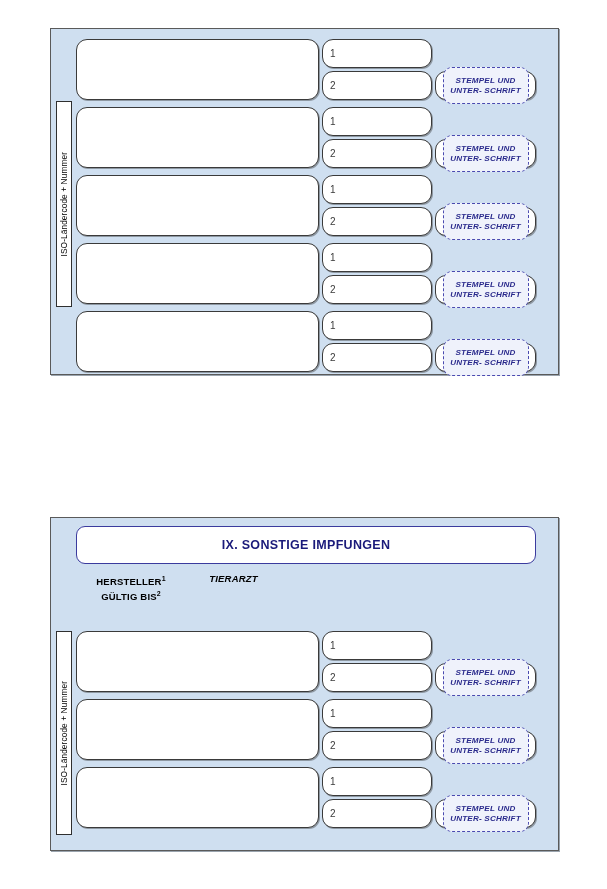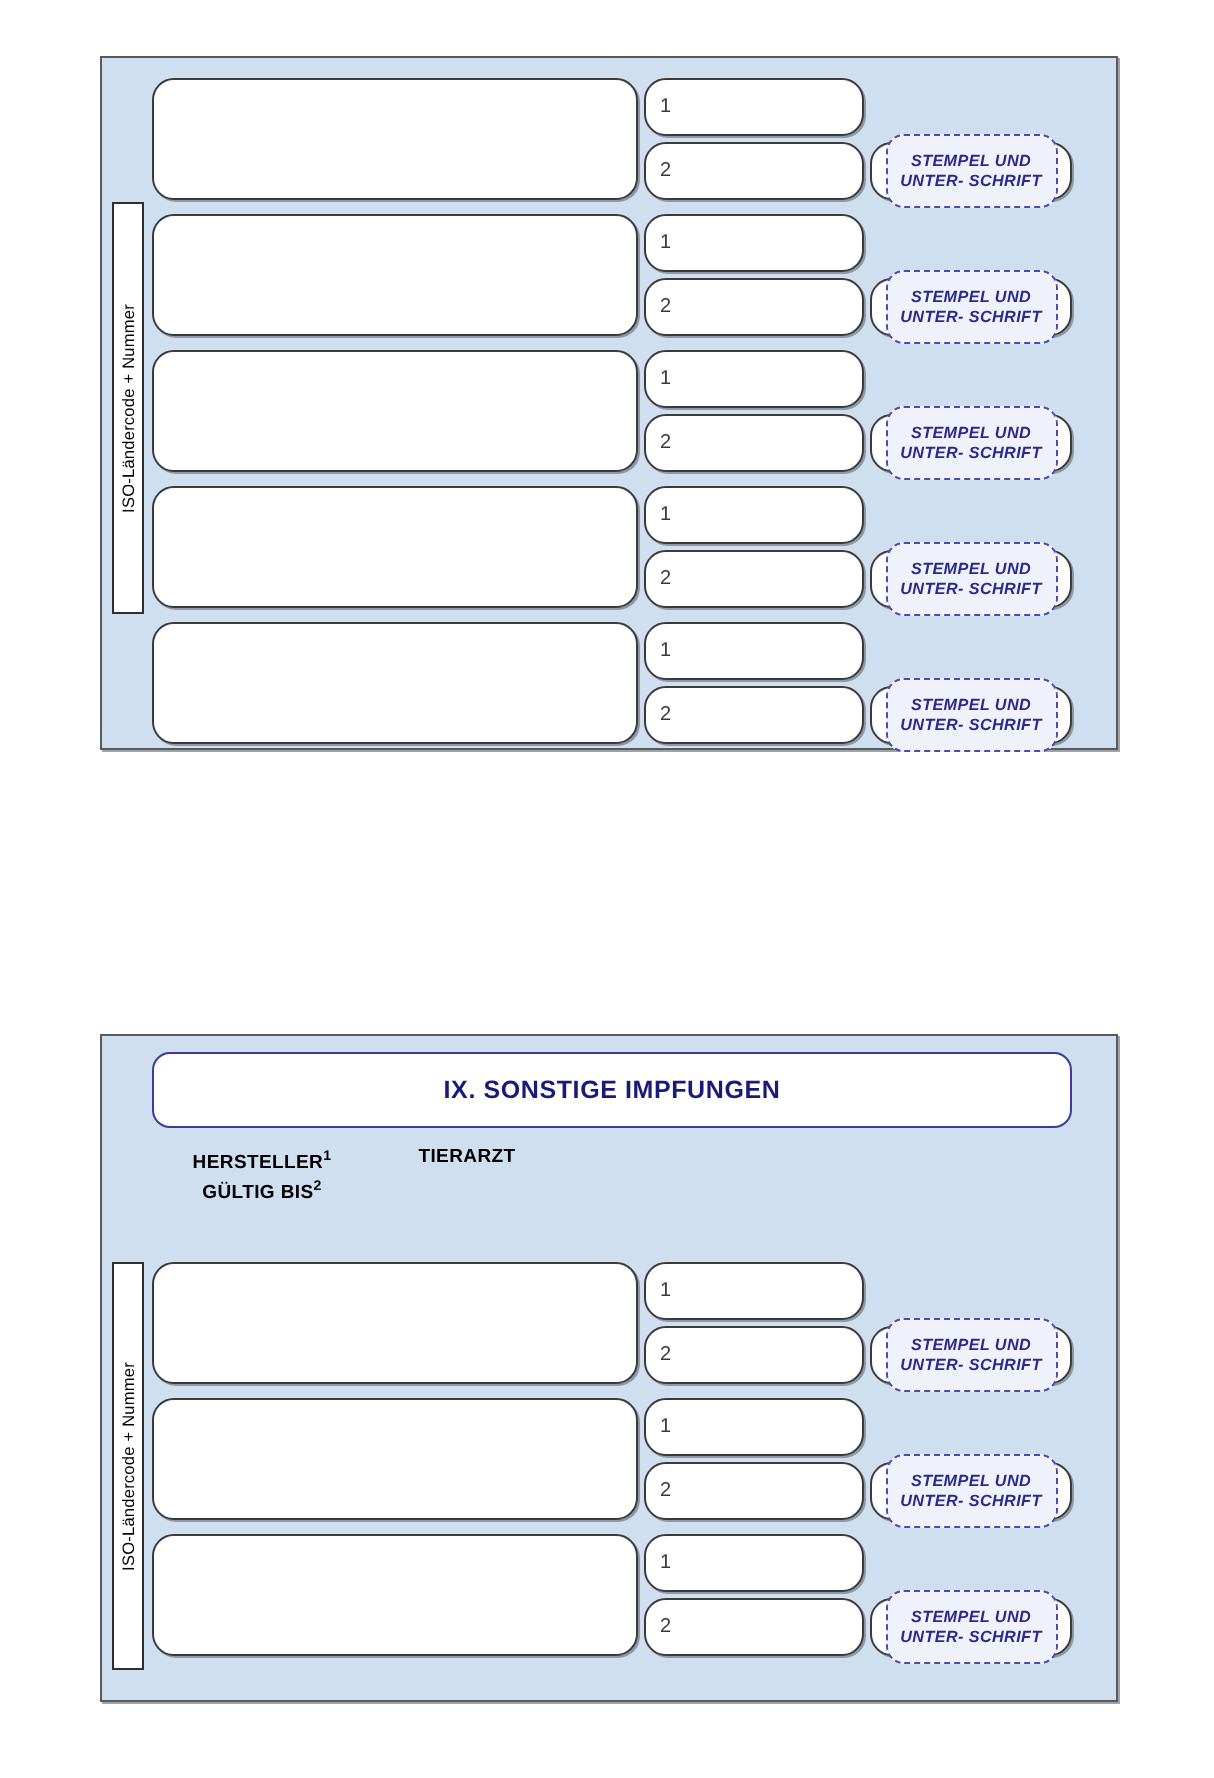--- a/index.html
+++ b/index.html
@@ -74,21 +74,21 @@
     font-size: 9.5px;
     font-weight: bold;
     text-align: center;
     line-height: 11.5px;
     letter-spacing: 0.2px;
   }
   .col-head sup { font-size: 7px; vertical-align: super; }
   .ch-1 { width: 162px; }
   .ch-2 { width: 95px; }
   .ch-3 { width: 112px; }
-  .ch-4 { width: 93px; }
+  .ch-4 { width: 93px; font-style: italic; }
 
   
   .iso-tab {
     position: absolute;
     background: #ffffff;
     border: 1px solid #2f2f2f;
     box-sizing: border-box;
     display: flex;
     align-items: center;
     justify-content: center;

